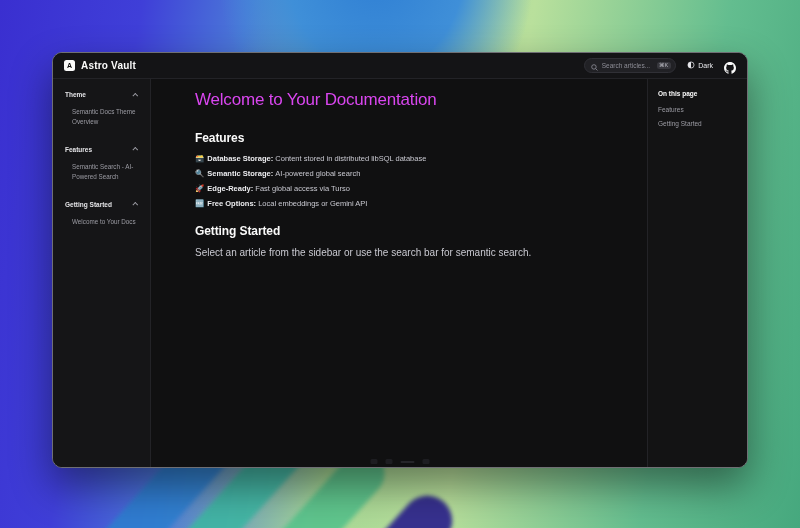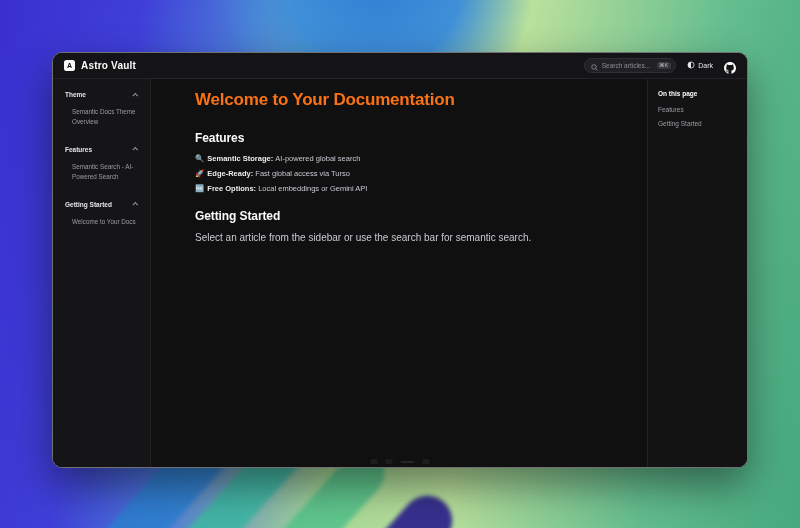--- a/index.html
+++ b/index.html
@@ -59,21 +59,21 @@
   .sidebar { width:98px; flex:0 0 98px; background:#151517; border-right:1px solid #232327; padding:12px 12px; }
   .nav-group { margin-bottom:18px; }
   .nav-group-hd { display:flex; align-items:center; justify-content:space-between; }
   .nav-group-label { font-size:6.5px; font-weight:bold; color:#e4e4e7; }
   .chev { width:4px; height:4px; border-left:1px solid #9c9ca4; border-top:1px solid #9c9ca4; transform:rotate(45deg) translateY(1px); }
   .nav-item { font-size:6.3px; line-height:1.65; color:#9c9ca4; margin-top:9px; padding-left:7px; cursor:default; }
 
   
   .main { flex:1 1 auto; background:#101011; padding-top:11px; overflow:hidden; }
   .article { width:408px; margin:0 auto; }
-  .h1 { font-size:17px; font-weight:bold; color:#f97316; letter-spacing:-.2px; margin-bottom:21px; }
+  .h1 { font-size:17px; font-weight:normal; color:#d946ef; letter-spacing:-.2px; margin-bottom:21px; }
   .subtitle { font-size:7.5px; color:#9c9ca4; margin-bottom:16px; }
   .h2 { font-size:12px; font-weight:bold; color:#fafafa; letter-spacing:-.1px; margin:16px 0 9px; }
   .feat-list { list-style:none; }
   .feat-list li { font-size:7.5px; color:#c9c9d1; margin:6px 0; }
   .feat-emoji { font-size:7.5px; margin-right:3px; }
   .feat-label { font-weight:bold; color:#ededf0; }
   .feat-label::after { content:": "; }
   .body-p { font-size:10px; color:#c9c9d1; }
 
   
@@ -160,20 +160,23 @@
       </div>
     </nav>
 
     <main class="main">
       <div class="article">
         <h1 class="h1">Welcome to Your Documentation</h1>
 
         <h2 class="h2">Features</h2>
         <ul class="feat-list">
           <li>
+            <span class="feat-emoji">🗃️</span><span class="feat-label">Database Storage</span><span>Content stored in distributed libSQL database</span>
+          </li>
+          <li>
             <span class="feat-emoji">🔍</span><span class="feat-label">Semantic Storage</span><span>AI-powered global search</span>
           </li>
           <li>
             <span class="feat-emoji">🚀</span><span class="feat-label">Edge-Ready</span><span>Fast global access via Turso</span>
           </li>
           <li>
             <span class="feat-emoji">🆓</span><span class="feat-label">Free Options</span><span>Local embeddings or Gemini API</span>
           </li>
         </ul>
 

